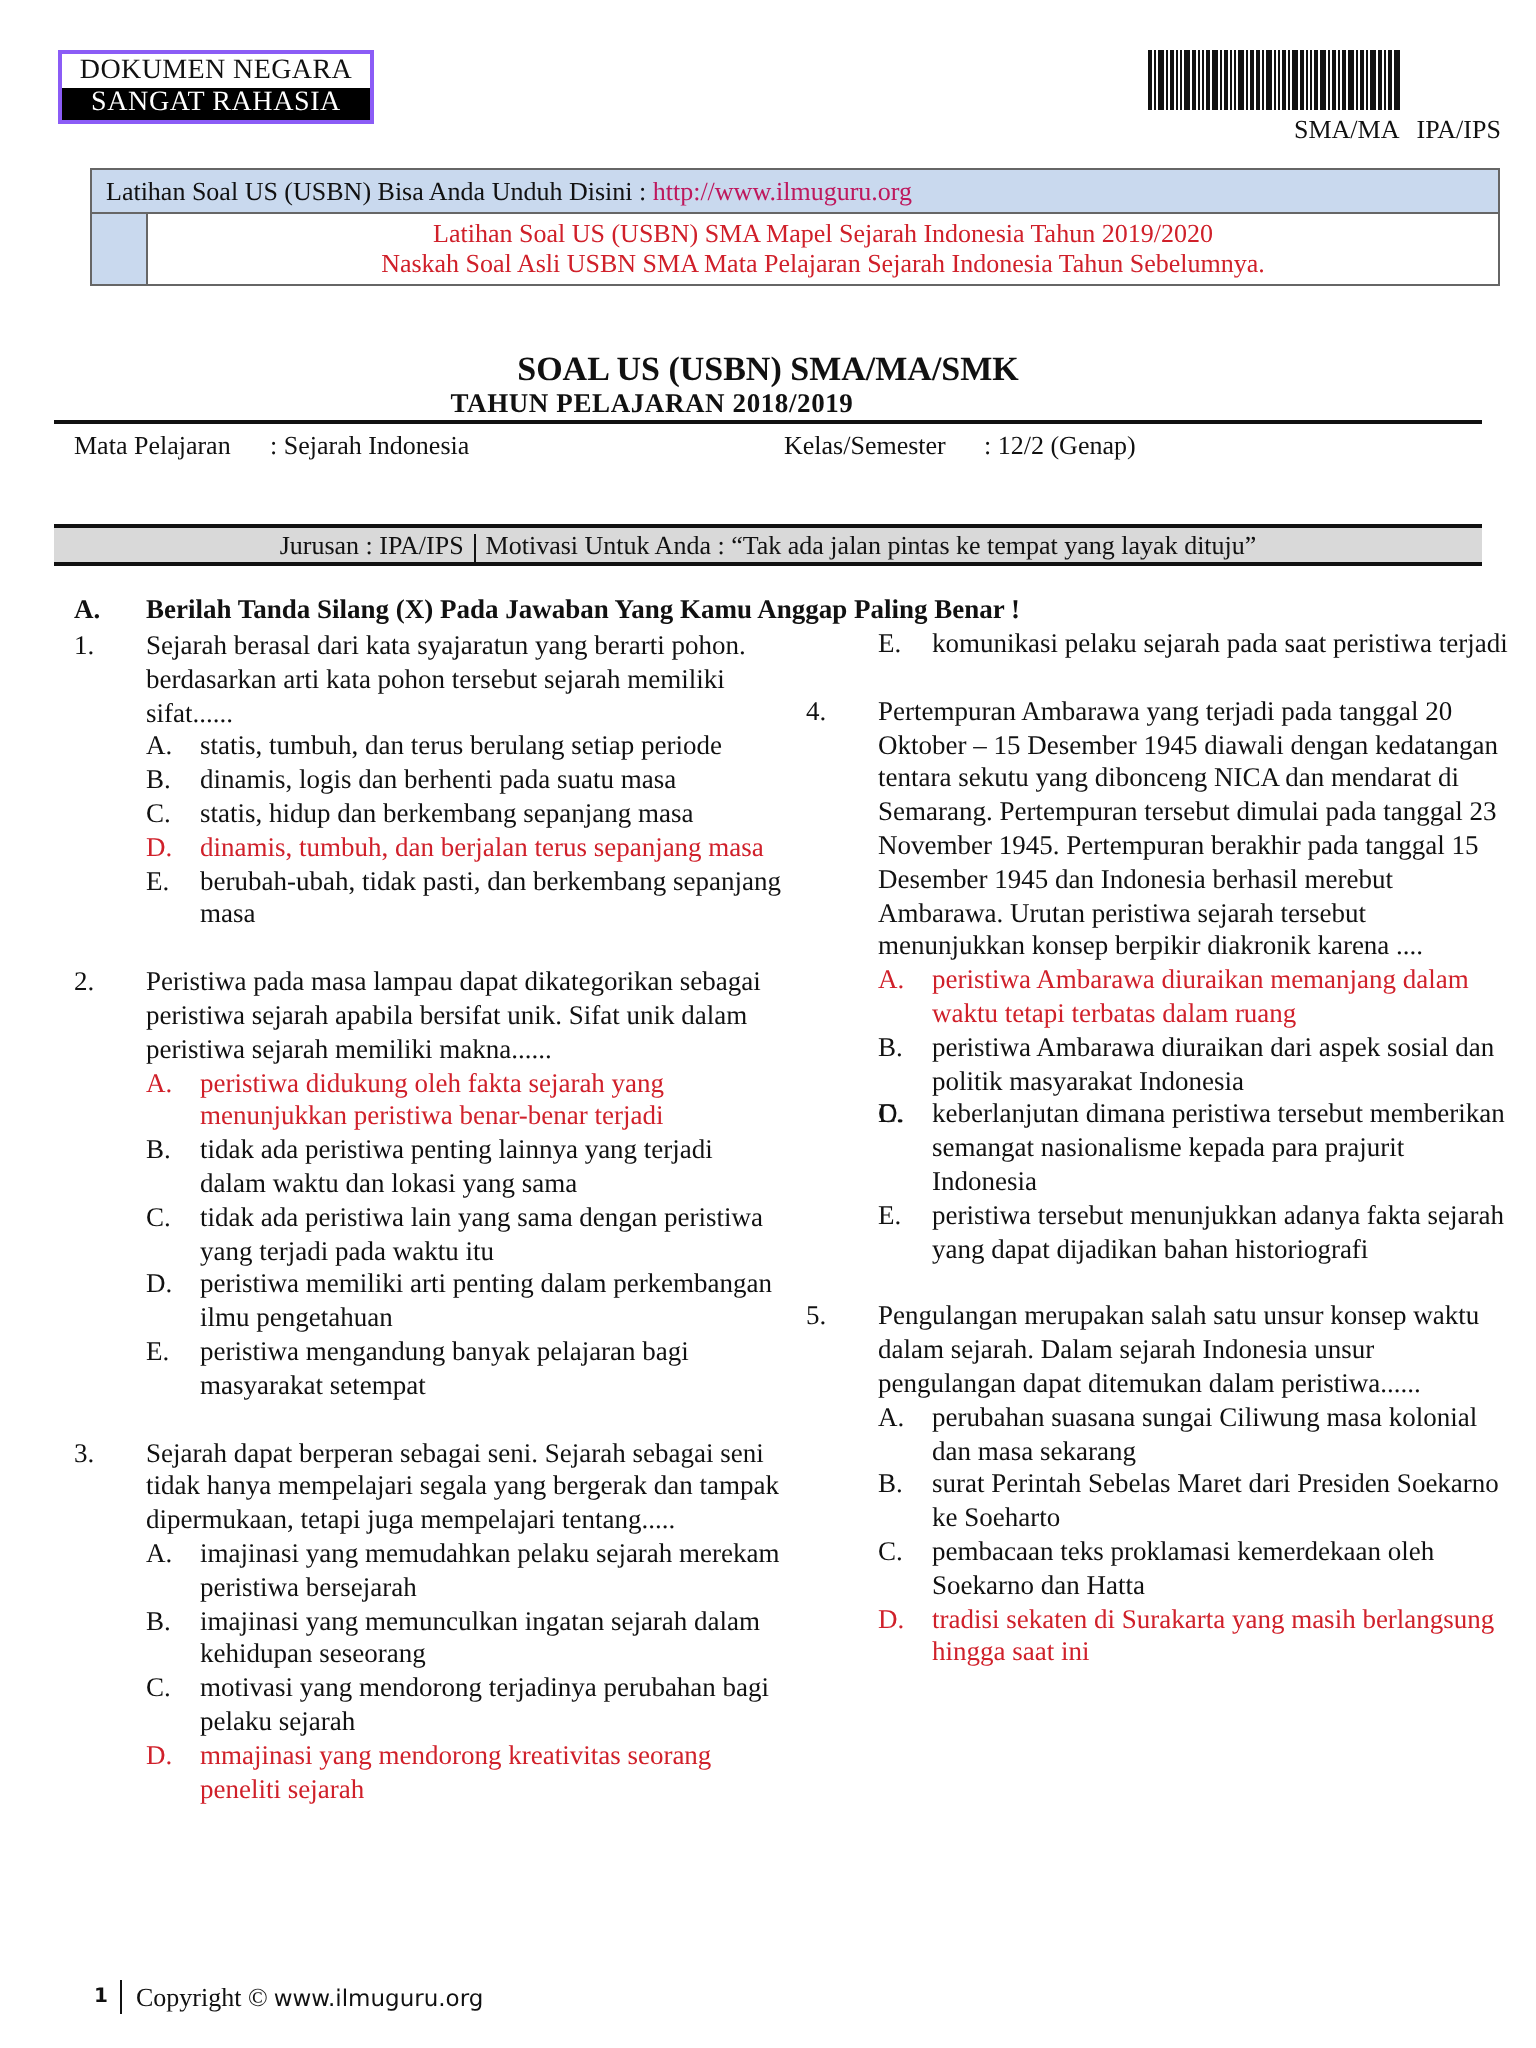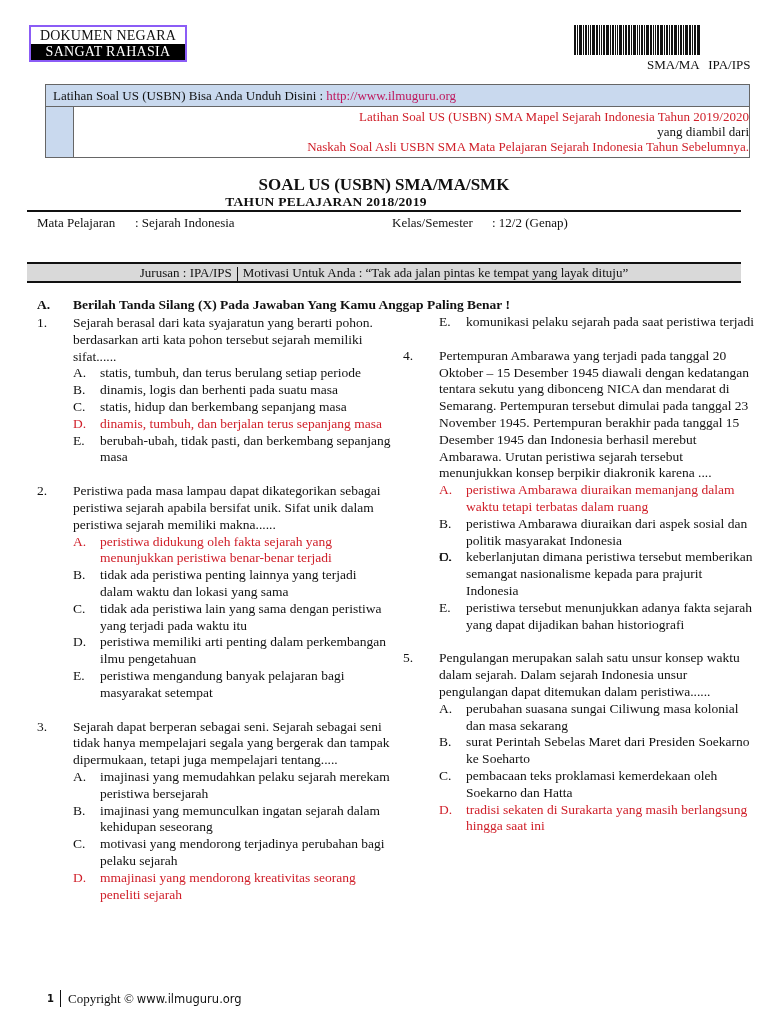--- a/index.html
+++ b/index.html
@@ -15,21 +15,21 @@
   .barcode { position: absolute; left: 574px; top: 25px; width: 172px; height: 30px; display: flex; align-items: stretch; }
   .barcode span { display: block; background: #111; margin-right: 1px; }
   .barcode-label { position: absolute; left: 604px; top: 57px; font-size: 13px; word-spacing: 6px; margin-left: 43px; }
 
   
   .banner { position: absolute; left: 45px; top: 84px; width: 703px; border: 1px solid #666; }
   .banner .row1 { background: #c9d9ee; height: 21px; line-height: 21px; font-size: 13px; padding-left: 7px; border-bottom: 1px solid #666; }
   .banner .row1 a { color: #be185d; }
   .banner .row2 { display: flex; }
   .banner .row2 .side { width: 27px; background: #c9d9ee; border-right: 1px solid #666; }
-  .banner .row2 .content { flex: 1; text-align: right; font-size: 13px; line-height: 15px; padding: 2px 0 3px 0; }
+  .banner .row2 .content { flex: 1; text-align: center; font-size: 13px; line-height: 15px; padding: 2px 0 3px 0; }
   .red { color: #d0202a; }
 
   
   .title { position: absolute; left: 0; width: 768px; top: 175px; text-align: center; font-size: 17px; font-weight: bold; }
   .subtitle { position: absolute; left: 0; width: 652px; top: 194px; text-align: center; font-size: 13.5px; font-weight: bold; letter-spacing: 0.3px; }
 
   .meta { position: absolute; left: 27px; top: 210px; width: 714px; border-top: 2px solid #111; }
   .meta-row { position: relative; height: 22px; font-size: 13px; line-height: 22px; }
   .meta-row .k1 { position: absolute; left: 10px; }
   .meta-row .v1 { position: absolute; left: 108px; }
@@ -119,21 +119,20 @@
 <div class="barcode-label">SMA/MA  IPA/IPS</div>
 
 <div class="banner">
   <div class="row1">
     <span>Latihan Soal US (USBN) Bisa Anda Unduh Disini : </span><a>http://www.ilmuguru.org</a>
   </div>
   <div class="row2">
     <div class="side"></div>
     <div class="content">
       <div class="red">Latihan Soal US (USBN) SMA Mapel Sejarah Indonesia Tahun 2019/2020</div>
-      <div>yang diambil dari</div>
       <div class="red">Naskah Soal Asli USBN SMA Mata Pelajaran Sejarah Indonesia Tahun Sebelumnya.</div>
     </div>
   </div>
 </div>
 
 <div class="title">SOAL US (USBN) SMA/MA/SMK</div>
 <div class="subtitle">TAHUN PELAJARAN 2018/2019</div>
 
 <div class="meta">
   <div class="meta-row">

